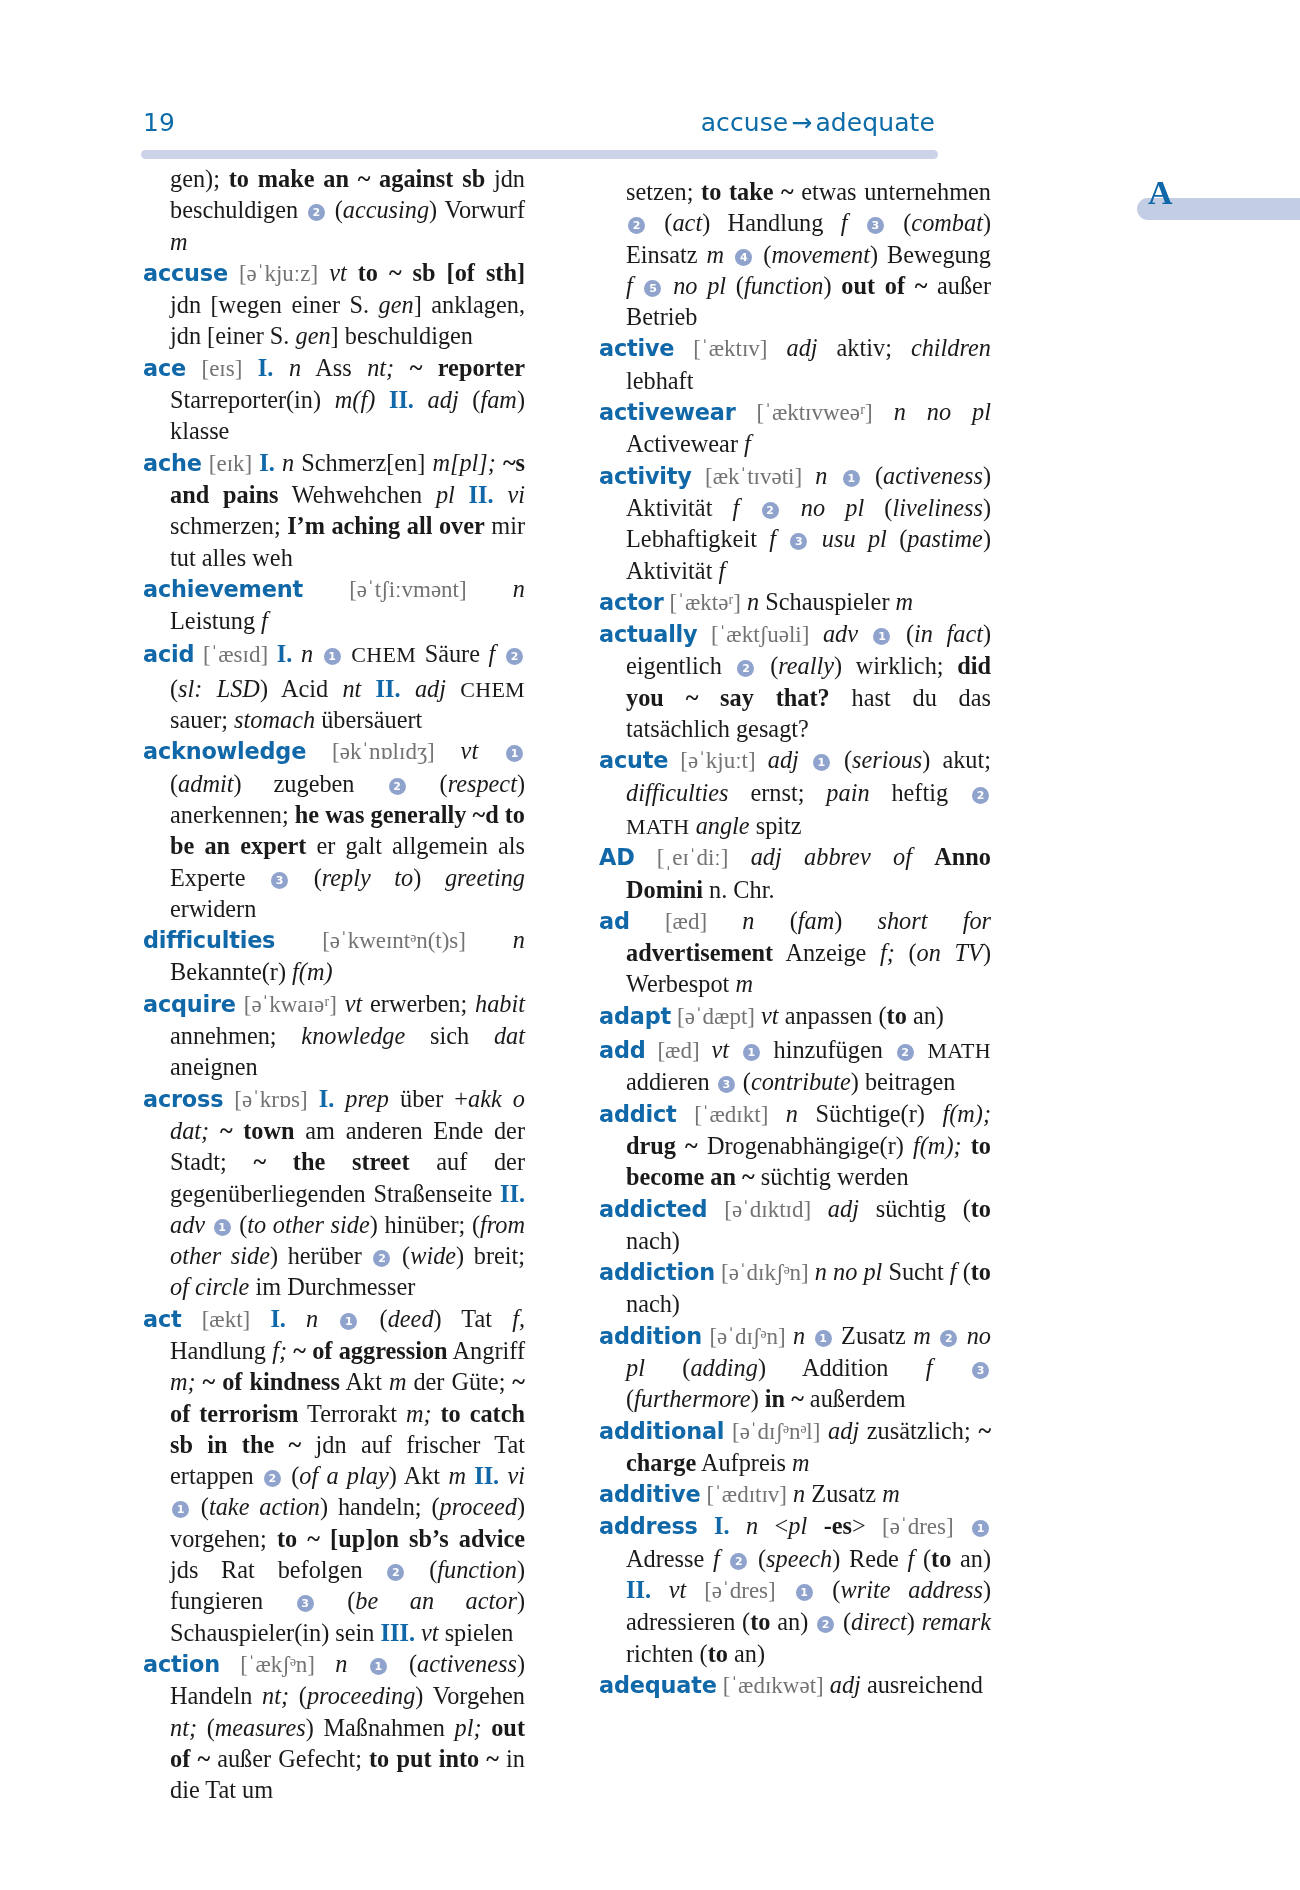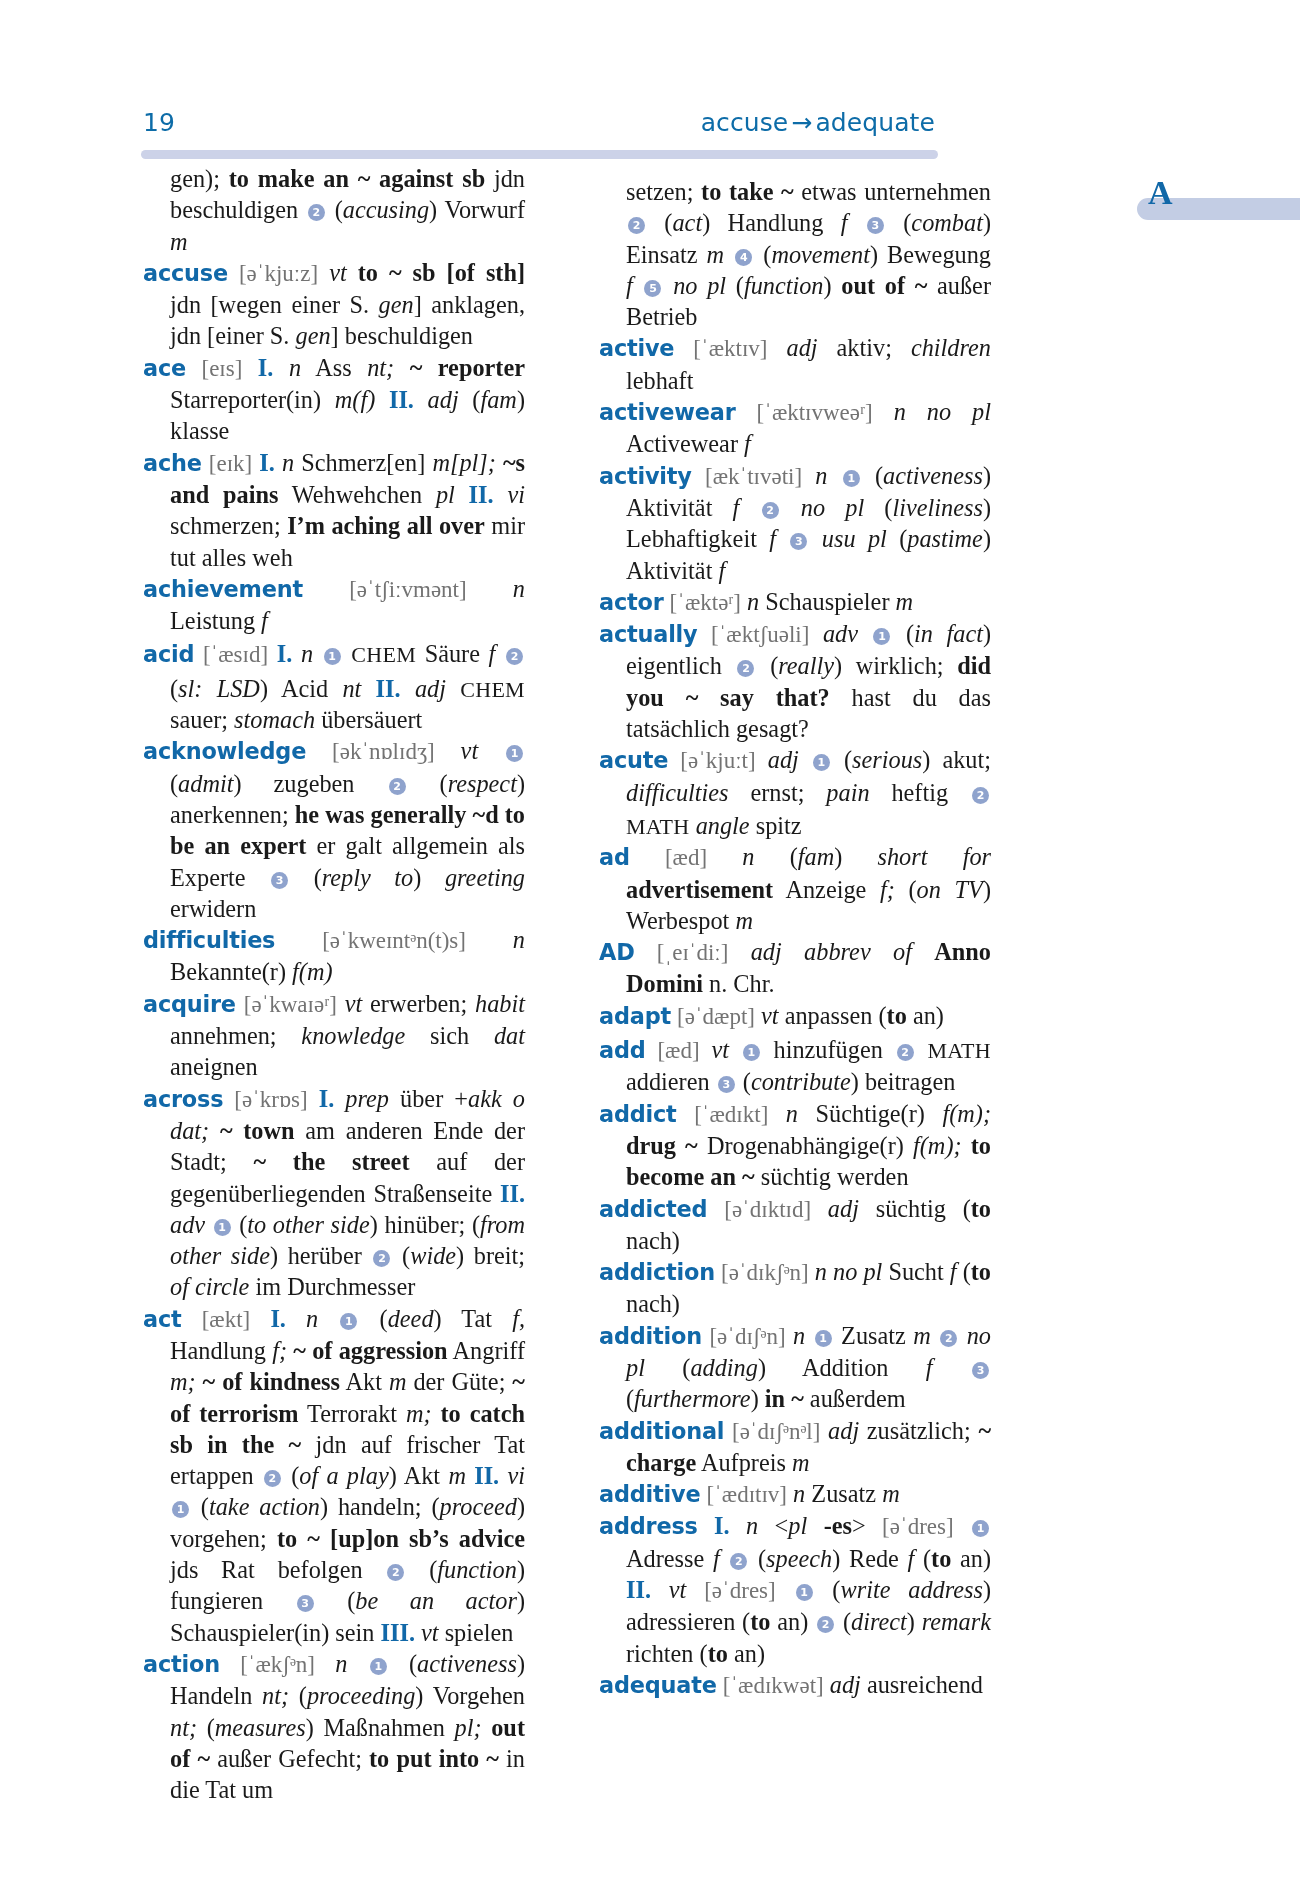--- a/index.html
+++ b/index.html
@@ -113,22 +113,22 @@
       <p class="entry"><span class="hw">action</span> <span class="ipa">[ˈækʃᵊn]</span> <span class="i">n</span> <span class="num">1</span> (<span class="i">activeness</span>) Handeln <span class="i">nt;</span> (<span class="i">proceeding</span>) Vorgehen <span class="i">nt;</span> (<span class="i">measures</span>) Maßnahmen <span class="i">pl;</span> <span class="b">out of ~</span> außer Gefecht; <span class="b">to put into ~</span> in die Tat um­</p>
     </div>
   <div class="colR">
       <p class="entry cont">setzen; <span class="b">to take ~</span> etwas unternehmen <span class="num">2</span> (<span class="i">act</span>) Handlung <span class="i">f</span> <span class="num">3</span> (<span class="i">combat</span>) Einsatz <span class="i">m</span> <span class="num">4</span> (<span class="i">movement</span>) Bewegung <span class="i">f</span> <span class="num">5</span> <span class="i">no pl</span> (<span class="i">function</span>) <span class="b">out of ~</span> außer Betrieb</p>
       <p class="entry"><span class="hw">active</span> <span class="ipa">[ˈæktɪv]</span> <span class="i">adj</span> aktiv; <span class="i">children</span> lebhaft</p>
       <p class="entry"><span class="hw">activewear</span> <span class="ipa">[ˈæktɪvweəʳ]</span> <span class="i">n no pl</span> Active­wear <span class="i">f</span></p>
       <p class="entry"><span class="hw">activity</span> <span class="ipa">[ækˈtɪvəti]</span> <span class="i">n</span> <span class="num">1</span> (<span class="i">activeness</span>) Ak­tivität <span class="i">f</span> <span class="num">2</span> <span class="i">no pl</span> (<span class="i">liveliness</span>) Lebhaftig­keit <span class="i">f</span> <span class="num">3</span> <span class="i">usu pl</span> (<span class="i">pastime</span>) Aktivität <span class="i">f</span></p>
       <p class="entry"><span class="hw">actor</span> <span class="ipa">[ˈæktəʳ]</span> <span class="i">n</span> Schauspieler <span class="i">m</span></p>
       <p class="entry"><span class="hw">actually</span> <span class="ipa">[ˈæktʃuəli]</span> <span class="i">adv</span> <span class="num">1</span> (<span class="i">in fact</span>) eigent­lich <span class="num">2</span> (<span class="i">really</span>) wirklich; <span class="b">did you ~ say that?</span> hast du das tatsächlich gesagt?</p>
       <p class="entry"><span class="hw">acute</span> <span class="ipa">[əˈkjuːt]</span> <span class="i">adj</span> <span class="num">1</span> (<span class="i">serious</span>) akut; <span class="i">difficulties</span> ernst; <span class="i">pain</span> heftig <span class="num">2</span> <span class="sc">math</span> <span class="i">angle</span> spitz</p>
+      <p class="entry"><span class="hw">AD</span> <span class="ipa">[ˌeɪˈdiː]</span> <span class="i">adj abbrev of</span> <span class="b">Anno Domini</span> n. Chr.</p>
       <p class="entry"><span class="hw">ad</span> <span class="ipa">[æd]</span> <span class="i">n</span> (<span class="i">fam</span>) <span class="i">short for</span> <span class="b">advertisement</span> Anzeige <span class="i">f;</span> (<span class="i">on TV</span>) Werbespot <span class="i">m</span></p>
-      <p class="entry"><span class="hw">AD</span> <span class="ipa">[ˌeɪˈdiː]</span> <span class="i">adj abbrev of</span> <span class="b">Anno Domini</span> n. Chr.</p>
       <p class="entry"><span class="hw">adapt</span> <span class="ipa">[əˈdæpt]</span> <span class="i">vt</span> anpassen (<span class="b">to</span> an)</p>
       <p class="entry"><span class="hw">add</span> <span class="ipa">[æd]</span> <span class="i">vt</span> <span class="num">1</span> hinzufügen <span class="num">2</span> <span class="sc">math</span> ad­dieren <span class="num">3</span> (<span class="i">contribute</span>) beitragen</p>
       <p class="entry"><span class="hw">addict</span> <span class="ipa">[ˈædɪkt]</span> <span class="i">n</span> Süchtige(r) <span class="i">f(m);</span> <span class="b">drug ~</span> Drogenabhängige(r) <span class="i">f(m);</span> <span class="b">to become an ~</span> süchtig werden</p>
       <p class="entry"><span class="hw">addicted</span> <span class="ipa">[əˈdɪktɪd]</span> <span class="i">adj</span> süchtig (<span class="b">to</span> nach)</p>
       <p class="entry"><span class="hw">addiction</span> <span class="ipa">[əˈdɪkʃᵊn]</span> <span class="i">n no pl</span> Sucht <span class="i">f</span> (<span class="b">to</span> nach)</p>
       <p class="entry"><span class="hw">addition</span> <span class="ipa">[əˈdɪʃᵊn]</span> <span class="i">n</span> <span class="num">1</span> Zusatz <span class="i">m</span> <span class="num">2</span> <span class="i">no pl</span> (<span class="i">adding</span>) Addition <span class="i">f</span> <span class="num">3</span> (<span class="i">furthermore</span>) <span class="b">in ~</span> außerdem</p>
       <p class="entry"><span class="hw">additional</span> <span class="ipa">[əˈdɪʃᵊnᵊl]</span> <span class="i">adj</span> zusätzlich; <span class="b">~ charge</span> Aufpreis <span class="i">m</span></p>
       <p class="entry"><span class="hw">additive</span> <span class="ipa">[ˈædɪtɪv]</span> <span class="i">n</span> Zusatz <span class="i">m</span></p>
       <p class="entry"><span class="hw">address</span> <span class="rom">I.</span> <span class="i">n</span> &lt;<span class="i">pl</span> <span class="b">-es</span>&gt; <span class="ipa">[əˈdres]</span> <span class="num">1</span> Adresse <span class="i">f</span> <span class="num">2</span> (<span class="i">speech</span>) Rede <span class="i">f</span> (<span class="b">to</span> an) <span class="rom">II.</span> <span class="i">vt</span> <span class="ipa">[əˈdres]</span> <span class="num">1</span> (<span class="i">write address</span>) adressieren (<span class="b">to</span> an) <span class="num">2</span> (<span class="i">direct</span>) <span class="i">remark</span> richten (<span class="b">to</span> an)</p>
       <p class="entry"><span class="hw">adequate</span> <span class="ipa">[ˈædɪkwət]</span> <span class="i">adj</span> ausreichend</p>

